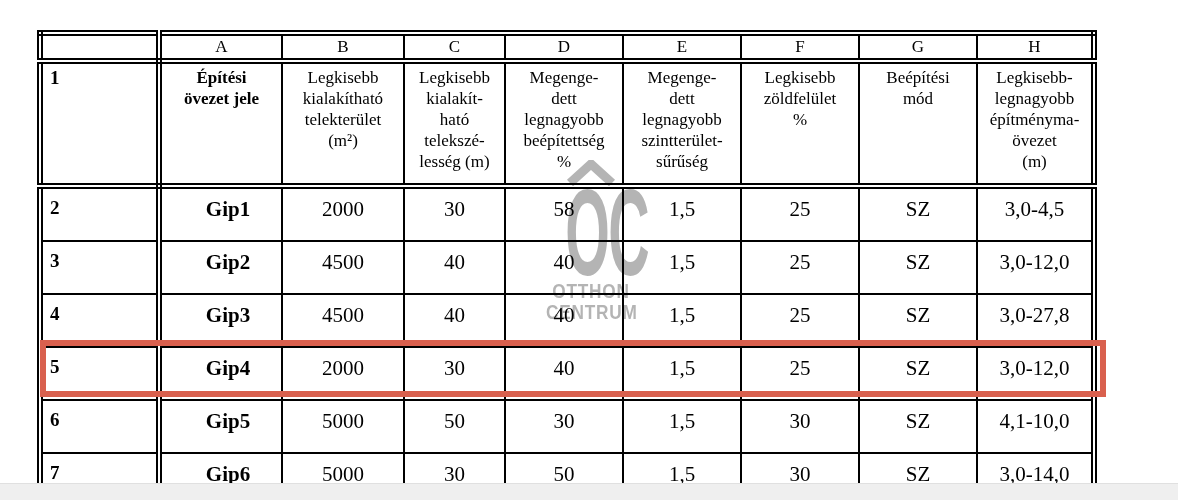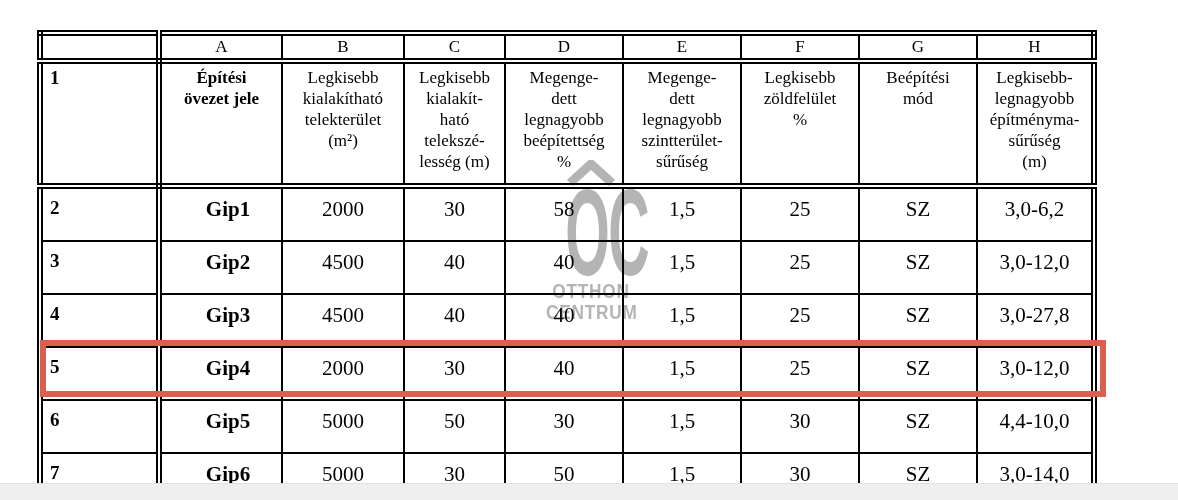--- a/index.html
+++ b/index.html
@@ -201,34 +201,34 @@
 szintterület-
 sűrűség</td>
         <td>Legkisebb
 zöldfelület
 %</td>
         <td>Beépítési
 mód</td>
         <td>Legkisebb-
 legnagyobb
 építményma-
-sűrűség
+övezet
 (m)</td>
       </tr>
 
       <tr class="data-row">
         <td class="rownum">2</td>
         <td class="zone">Gip1</td>
         <td>2000</td>
         <td>30</td>
         <td>58</td>
         <td>1,5</td>
         <td>25</td>
         <td>SZ</td>
-        <td>3,0-6,2</td>
+        <td>3,0-4,5</td>
       </tr>
 
       <tr class="data-row">
         <td class="rownum">3</td>
         <td class="zone">Gip2</td>
         <td>4500</td>
         <td>40</td>
         <td>40</td>
         <td>1,5</td>
         <td>25</td>
@@ -262,21 +262,21 @@
 
       <tr class="data-row">
         <td class="rownum">6</td>
         <td class="zone">Gip5</td>
         <td>5000</td>
         <td>50</td>
         <td>30</td>
         <td>1,5</td>
         <td>30</td>
         <td>SZ</td>
-        <td>4,4-10,0</td>
+        <td>4,1-10,0</td>
       </tr>
 
       <tr class="data-row">
         <td class="rownum">7</td>
         <td class="zone">Gip6</td>
         <td>5000</td>
         <td>30</td>
         <td>50</td>
         <td>1,5</td>
         <td>30</td>

